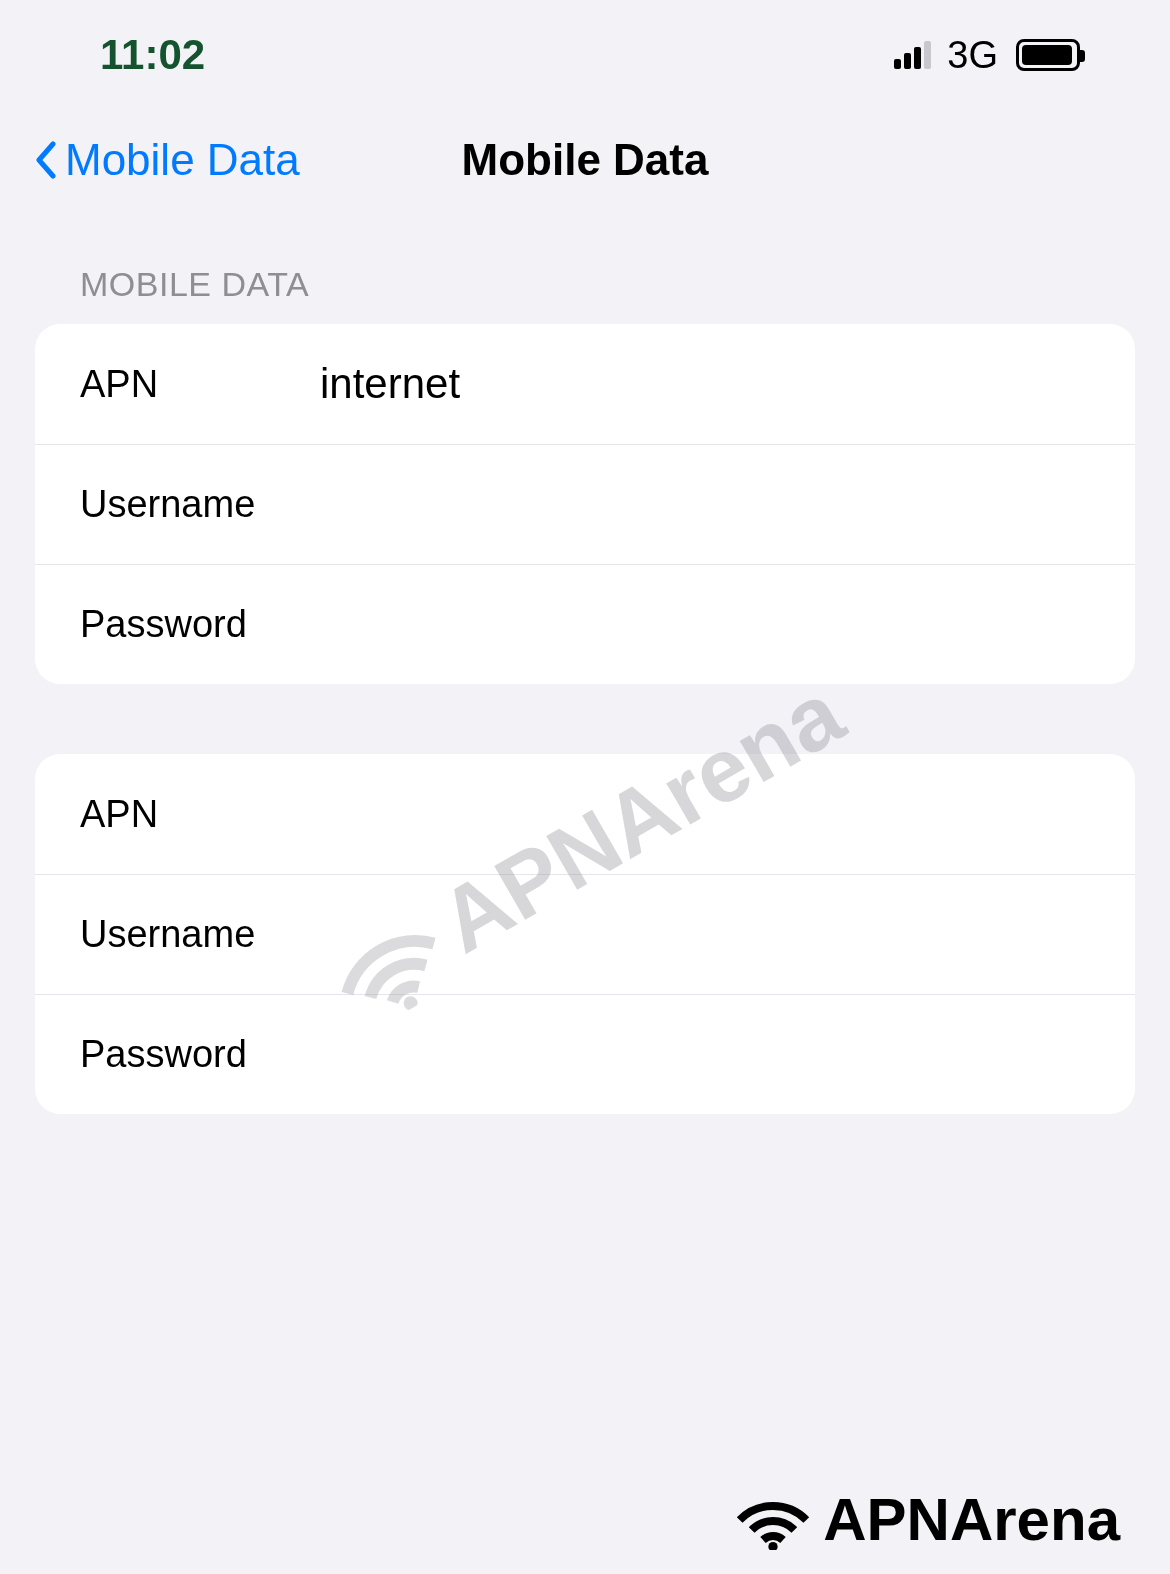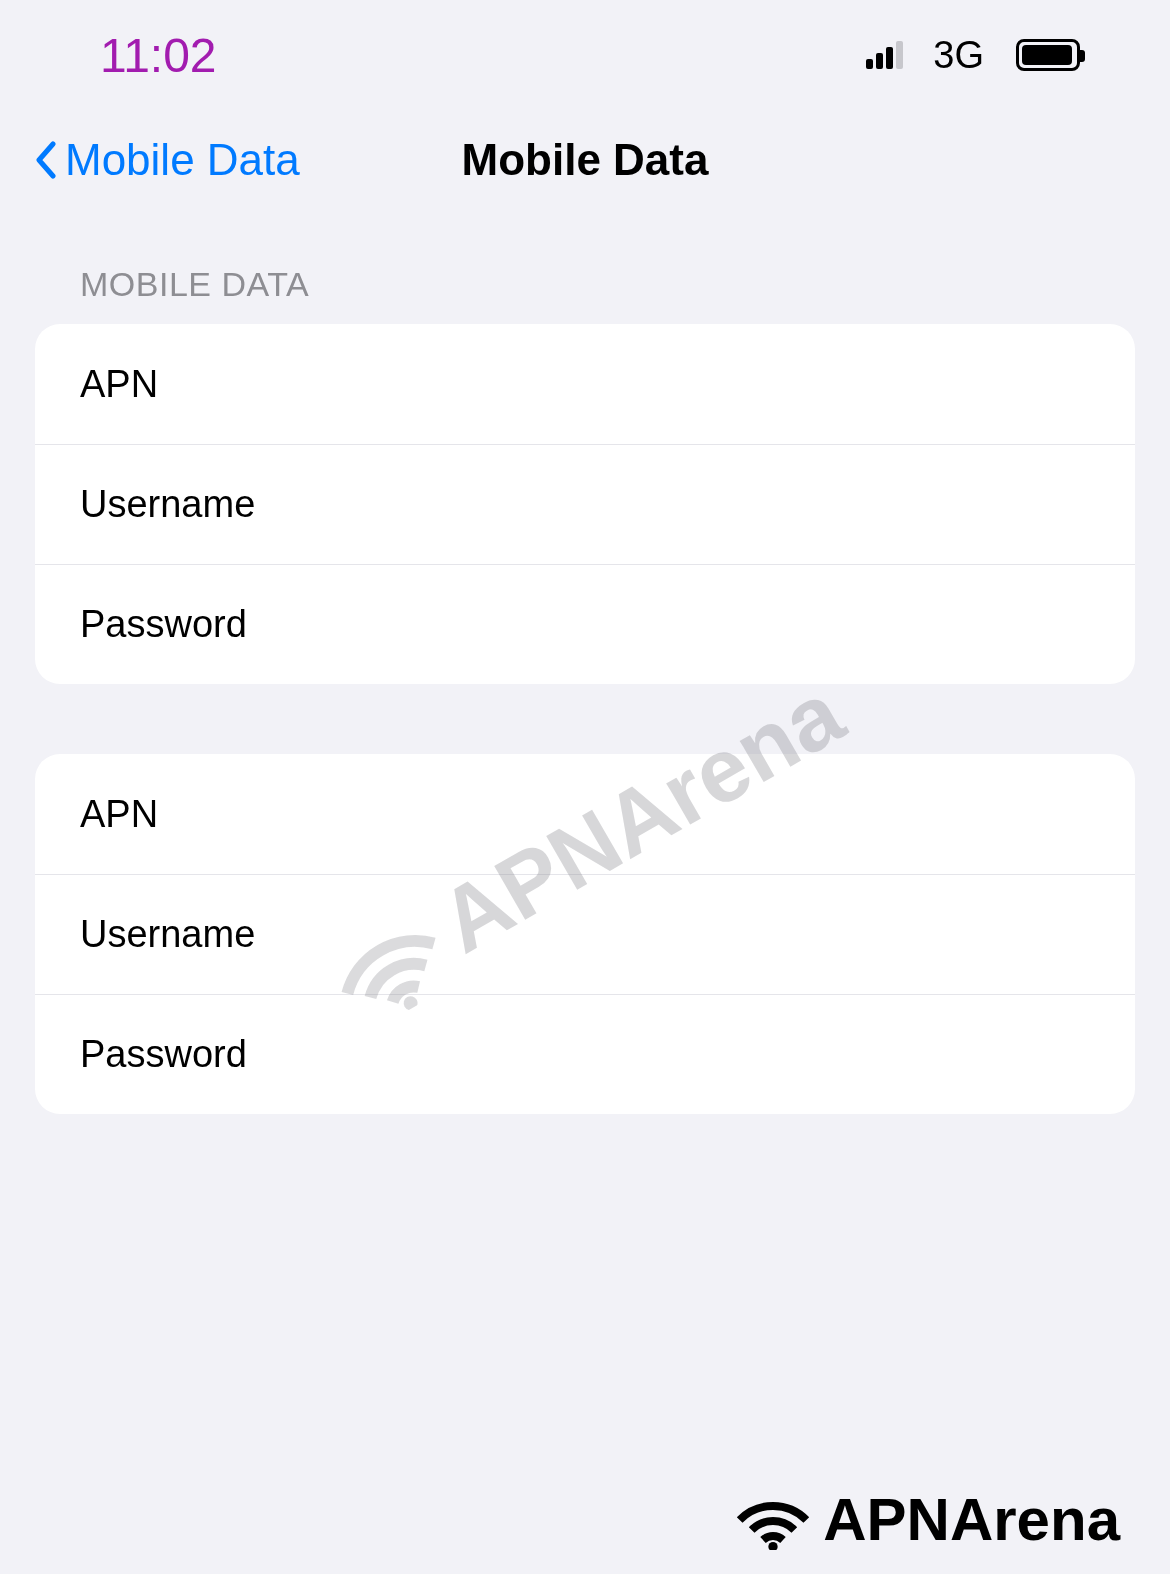--- a/index.html
+++ b/index.html
@@ -17,28 +17,28 @@
       overflow: hidden;
     }
     .status-bar {
       display: flex;
       justify-content: space-between;
       align-items: center;
       padding: 30px 90px 20px 100px;
       height: 100px;
     }
     .status-time {
-      font-size: 48px;
-      font-weight: 400;
-      color: #a21caf;
+      font-size: 42px;
+      font-weight: 700;
+      color: #14532d;
     }
     .status-right {
       display: flex;
       align-items: center;
-      gap: 24px;
+      gap: 10px;
     }
     .signal-bars {
       display: flex;
       align-items: flex-end;
       gap: 3px;
       height: 28px;
     }
     .bar {
       width: 7px;
       border-radius: 2px;
@@ -228,20 +228,21 @@
     <span>Mobile Data</span>
   </div>
   <div class="nav-title">Mobile Data</div>
 </div>
 
 <div class="content">
   <div class="section-header">MOBILE DATA</div>
   <div class="section-group">
     <div class="row">
       <div class="row-label">APN</div>
+      <input class="row-input" type="text" value="internet" style="">
     </div>
     <div class="row">
       <div class="row-label">Username</div>
       <input class="row-input" type="text" value="" style="">
     </div>
     <div class="row">
       <div class="row-label">Password</div>
       <input class="row-input" type="text" value="" style="">
     </div>
   </div>

